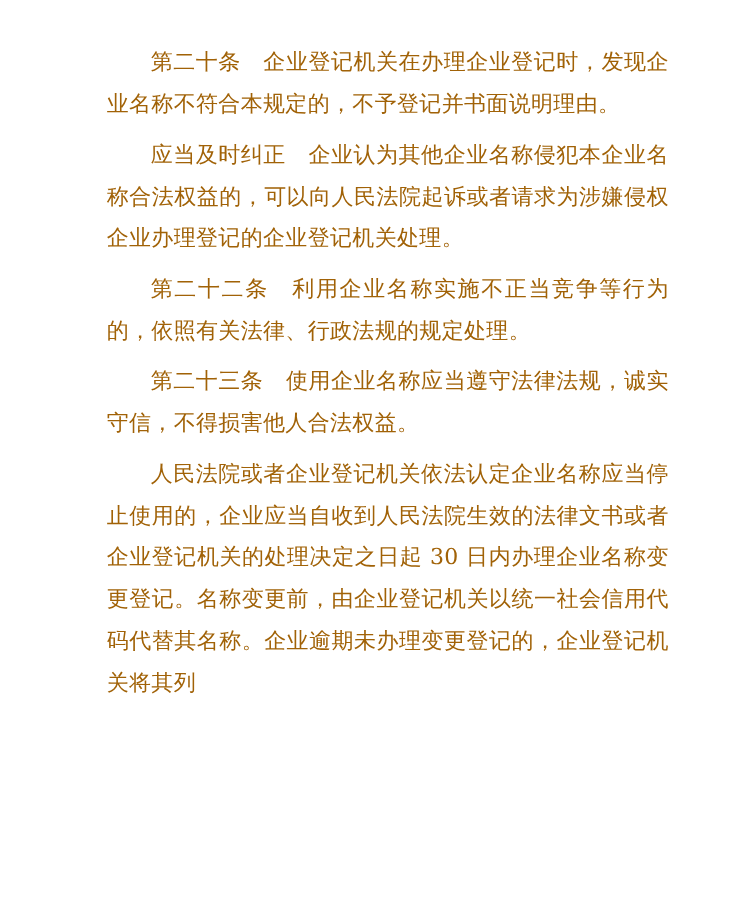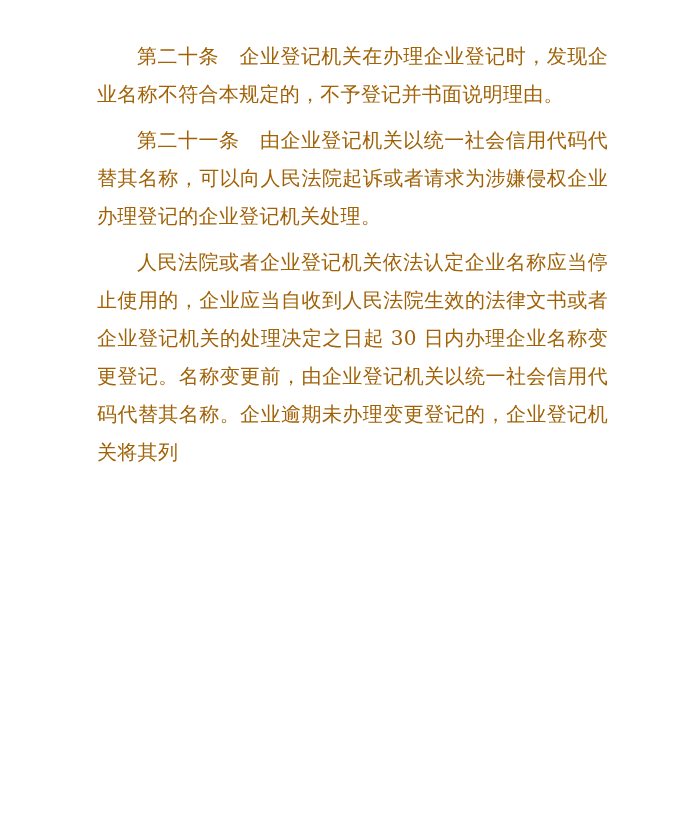--- a/index.html
+++ b/index.html
@@ -26,15 +26,17 @@
     text-align: justify;
     letter-spacing: 0.3px;
     word-break: break-all;
   }
 </style>
 </head>
 <body>
 
 <div class="page">
   <p class="para">第二十条　企业登记机关在办理企业登记时，发现企业名称不符合本规定的，不予登记并书面说明理由。</p>
-  <p class="para">第二十一条　由企业登记机关以统一社会信用代码代替其名称，可以向人民法院起诉或者请求为涉嫌侵权企业办理登记的企业登记机关处理。</p>
+  <p class="para">应当及时纠正　企业认为其他企业名称侵犯本企业名称合法权益的，可以向人民法院起诉或者请求为涉嫌侵权企业办理登记的企业登记机关处理。</p>
+  <p class="para">第二十二条　利用企业名称实施不正当竞争等行为的，依照有关法律、行政法规的规定处理。</p>
+  <p class="para">第二十三条　使用企业名称应当遵守法律法规，诚实守信，不得损害他人合法权益。</p>
   <p class="para">人民法院或者企业登记机关依法认定企业名称应当停止使用的，企业应当自收到人民法院生效的法律文书或者企业登记机关的处理决定之日起 30 日内办理企业名称变更登记。名称变更前，由企业登记机关以统一社会信用代码代替其名称。企业逾期未办理变更登记的，企业登记机关将其列</p>
 </div>
 
 </body></html>

